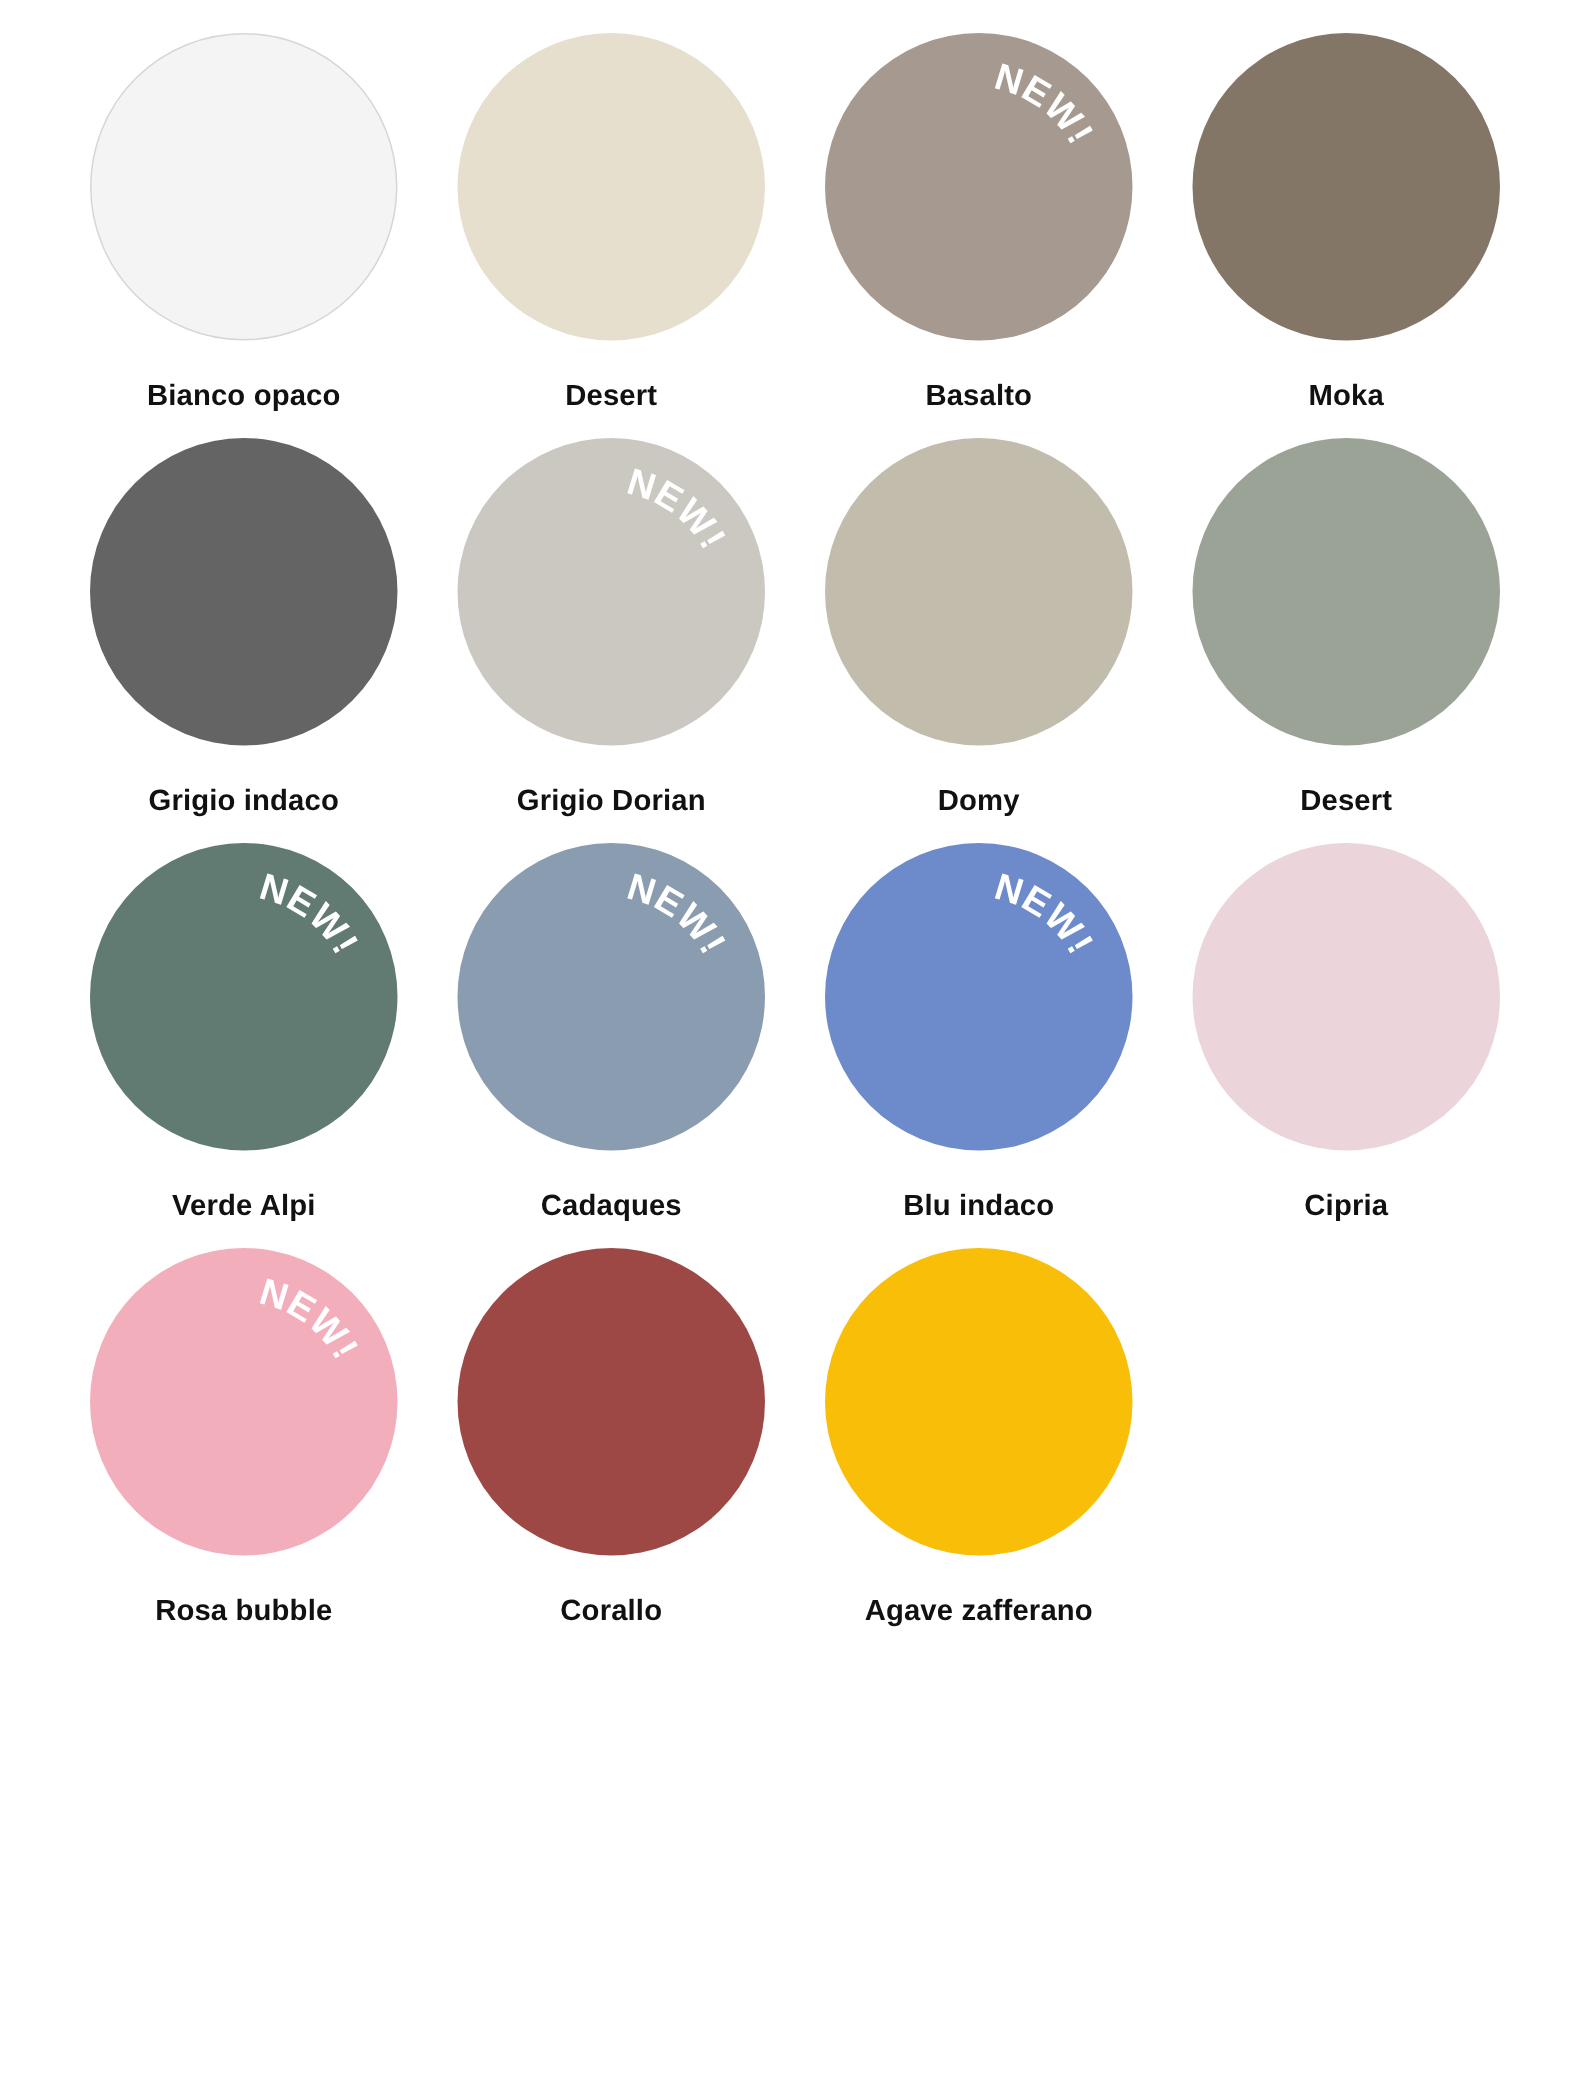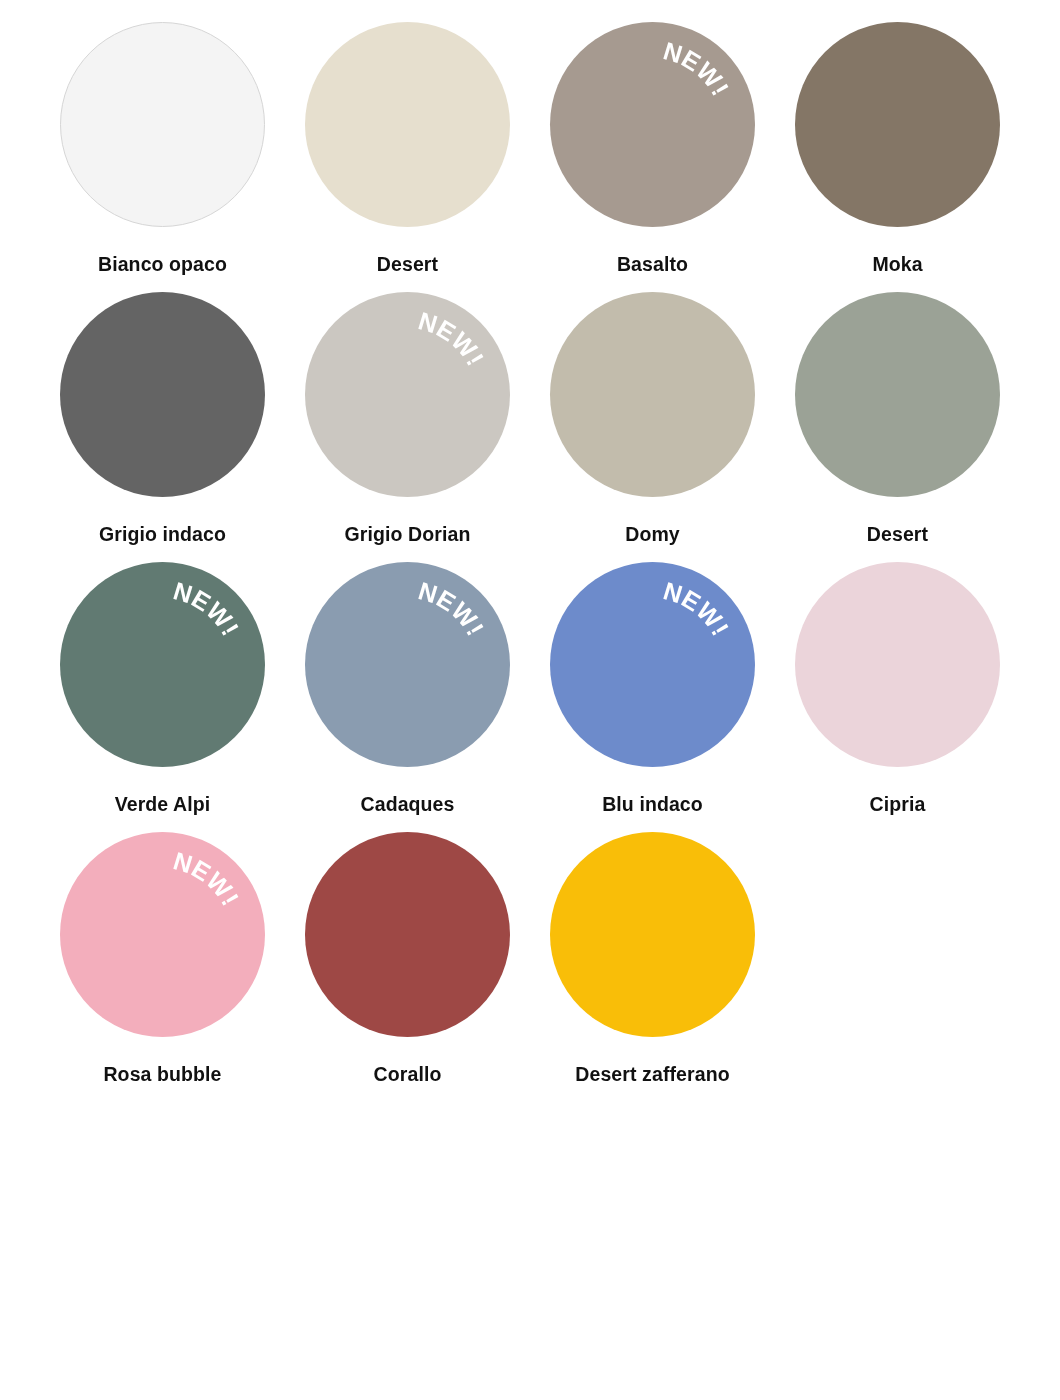--- a/index.html
+++ b/index.html
@@ -215,15 +215,15 @@
     <div class="swatch">
       <div class="swatch-disc-wrap">
         <div class="swatch-disc" style="background: rgb(158, 72, 69);"></div>
       </div>
       <div class="swatch-label">Corallo</div>
     </div>
     <div class="swatch">
       <div class="swatch-disc-wrap">
         <div class="swatch-disc" style="background: rgb(249, 190, 8);"></div>
       </div>
-      <div class="swatch-label">Desert zafferano</div>
+      <div class="swatch-label">Agave zafferano</div>
     </div>
   </div>
 
 </body></html>

